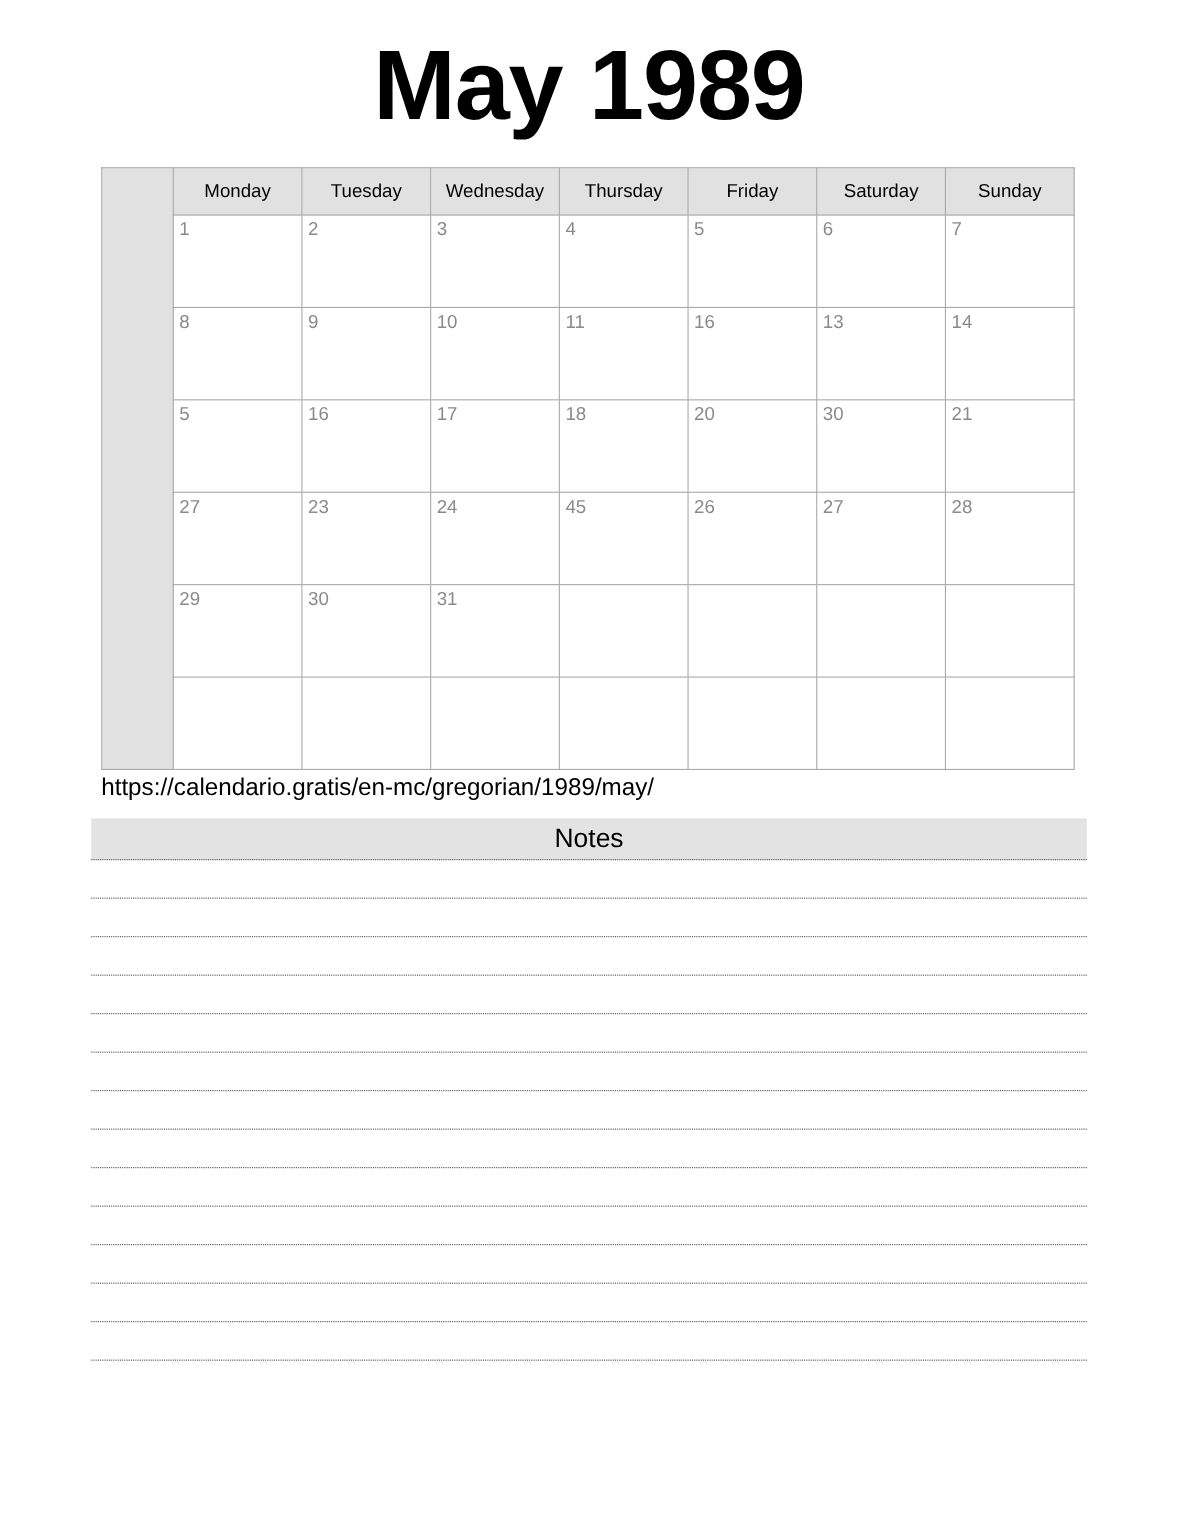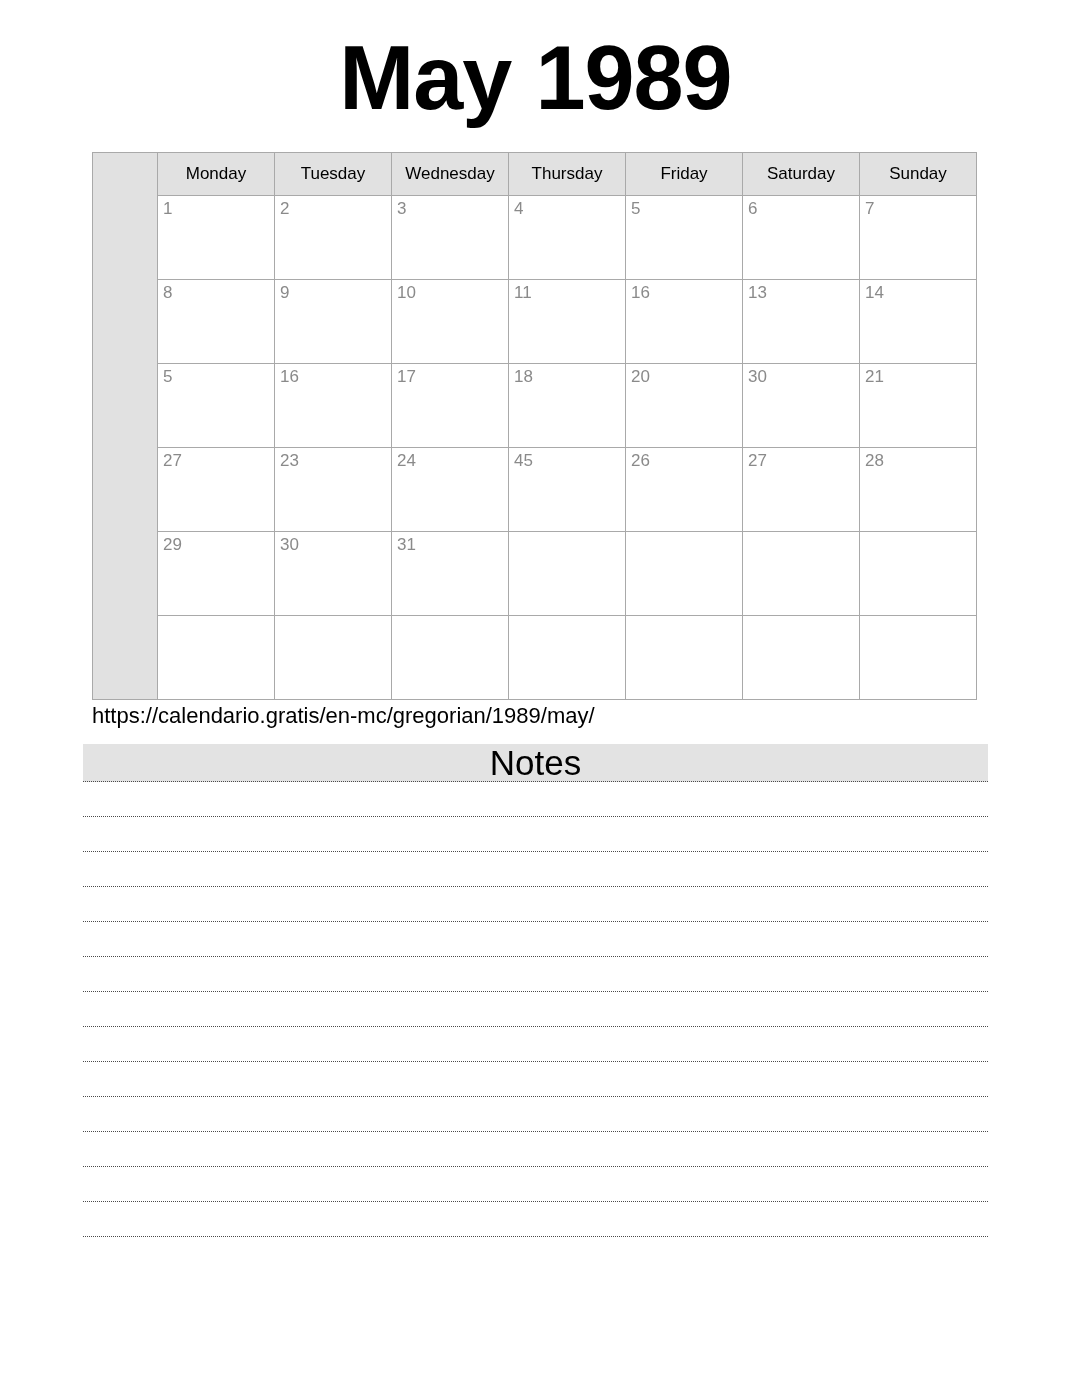--- a/index.html
+++ b/index.html
@@ -72,21 +72,21 @@
     color: #000;
   }
   .notes-section {
     margin-top: 18px;
   }
   .notes-header {
     background: var(--notes-bar-bg, #e3e3e3);
     height: 38px;
     line-height: 38px;
     text-align: center;
-    font-size: 35px;
+    font-size: 24px;
     font-weight: 400;
     border-bottom: 1px dotted var(--note-line, #4a4a4a);
     color: #000;
   }
   .note-line {
     height: 35px;
     border-bottom: 1px dotted var(--note-line, #4a4a4a);
   }
 </style>
 </head>

